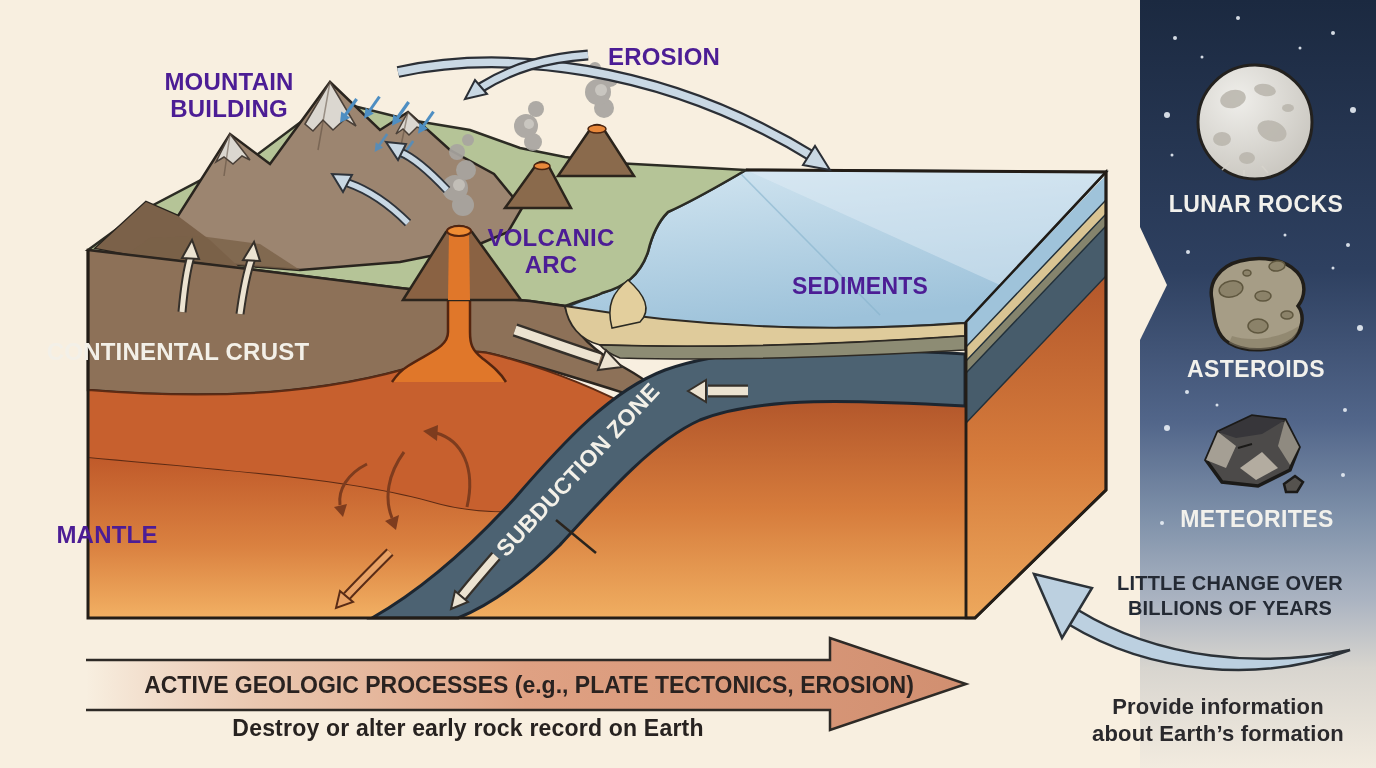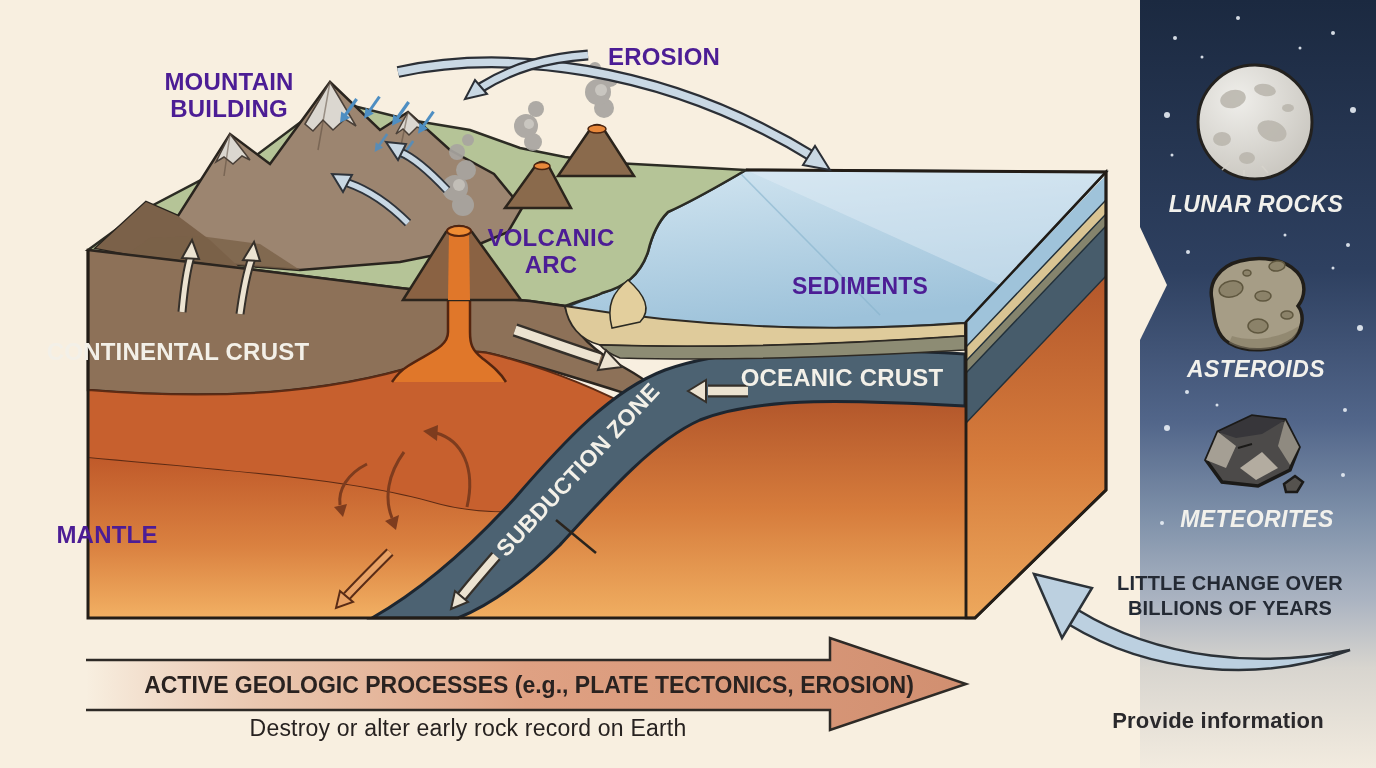--- a/index.html
+++ b/index.html
@@ -7,22 +7,22 @@
          font-family:"Liberation Sans",sans-serif;}
   .stage svg{position:absolute;left:0;top:0;}
   .lbl{position:absolute;transform:translate(-50%,-50%);font-weight:bold;color:#4c1d95;
        white-space:nowrap;text-align:center;font-size:24px;letter-spacing:.2px;line-height:27px;}
   .lbl.white{color:#f3f0e8;}
   .lbl.rot{transform:translate(-50%,-50%) rotate(-47deg);}
   .lbl.small{font-size:23px;}
   .lbl.note{font-size:20px;color:#242a34;line-height:25px;}
   .lbl.caption{font-weight:bold;font-size:22px;color:#2a292c;line-height:27px;}
   .lbl.banner-title{font-size:23px;color:#292220;letter-spacing:0;margin-left:44px;}
-  .lbl.banner-sub{font-weight:normal;font-size:23px;color:#272220;}
-  .lbl.sidebar-item{font-size:23px;color:#f2f1ec;letter-spacing:.4px;font-style:italic;}
+  .lbl.banner-sub{font-weight:bold;font-size:23px;color:#272220;}
+  .lbl.sidebar-item{font-size:23px;color:#f2f1ec;letter-spacing:.4px;}
 </style>
 </head>
 <body>
 
 <div class="stage">
 
 <svg width="1376" height="768" viewBox="0 0 1376 768">
   <defs>
     <linearGradient id="gOcean" x1="0" y1="0" x2="0.35" y2="1">
       <stop offset="0" stop-color="#d3e6f1"></stop>
@@ -328,21 +328,20 @@
 
 <div class="lbl two" style="left:551px;top:251px">
   <div>VOLCANIC</div>
   <div>ARC</div>
 </div>
 
 <div class="lbl small" style="left:860px;top:286px">SEDIMENTS</div>
 
 <div class="lbl white" style="left:178px;top:351px">CONTINENTAL CRUST</div>
 
-<div class="lbl white" style="left:842px;top:377px">OCEANIC CRUST</div>
 
 <div class="lbl white rot small" style="left:578px;top:470px">SUBDUCTION ZONE</div>
 
 
 <div class="lbl" style="left:107px;top:534px">MANTLE</div>
 
 <div class="lbl banner-title" style="left:485px;top:685px">ACTIVE GEOLOGIC PROCESSES (e.g., PLATE TECTONICS, EROSION)</div>
 
 <div class="lbl banner-sub" style="left:468px;top:728px">Destroy or alter early rock record on Earth</div>
 
@@ -352,15 +351,16 @@
 
 <div class="lbl sidebar-item" style="left:1257px;top:519px">METEORITES</div>
 
 <div class="lbl note" style="left:1230px;top:596px">
   <div>LITTLE CHANGE OVER</div>
   <div>BILLIONS OF YEARS</div>
 </div>
 
 <div class="lbl caption" style="left:1218px;top:720px">
   <div>Provide information</div>
+  <div>about Earth’s formation</div>
 </div>
 
 </div>
 
 </body></html>

